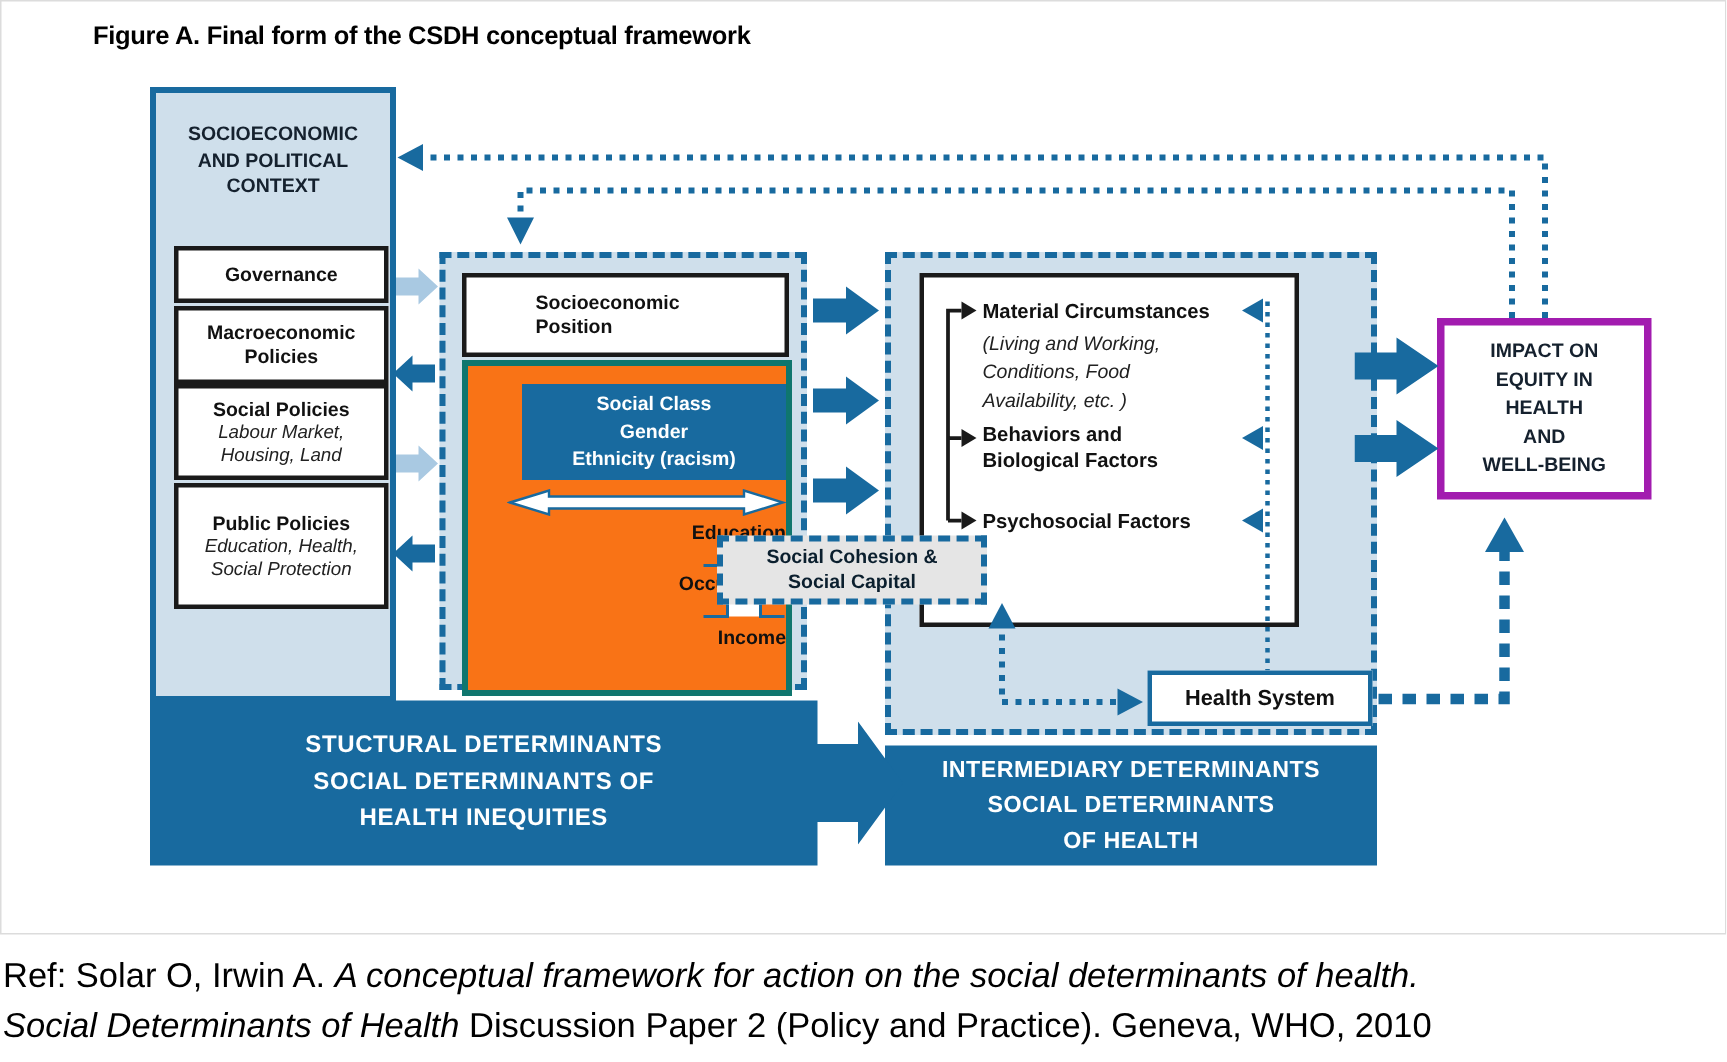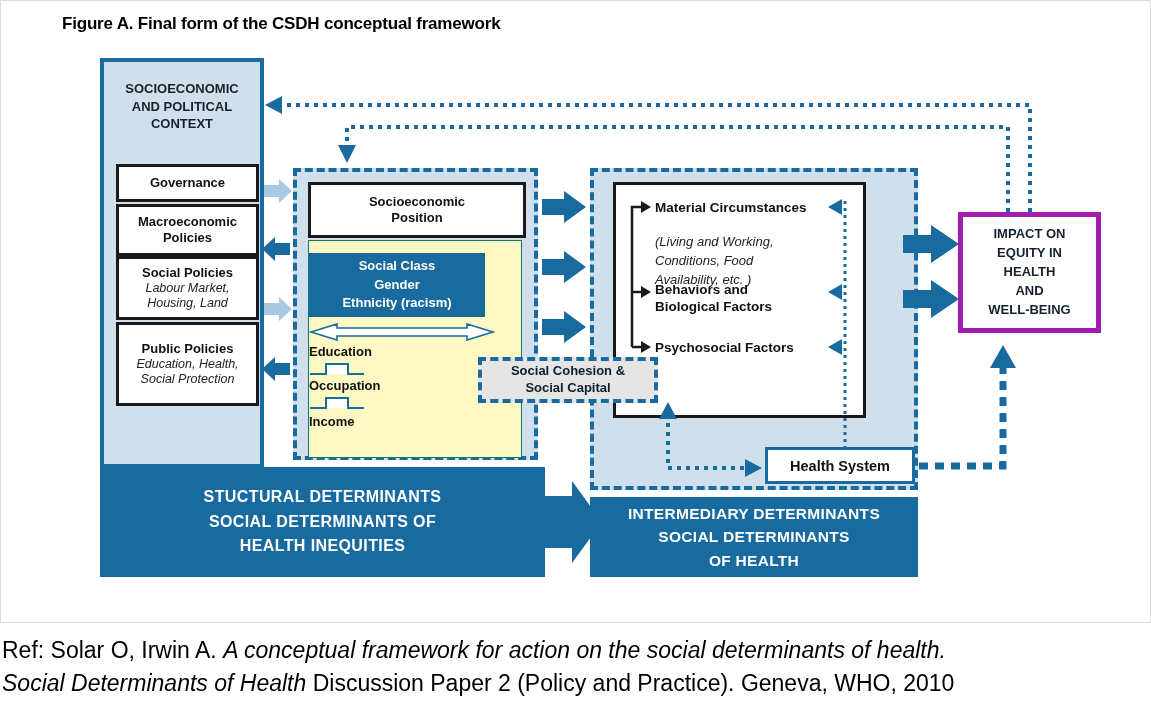--- a/index.html
+++ b/index.html
@@ -18,24 +18,24 @@
            display:flex;flex-direction:column;justify-content:center;align-items:center;
            text-align:center;}
   .ctx-box .t{font-weight:bold;font-size:13px;line-height:1.2;color:#111;}
   .ctx-box .s{font-style:italic;font-size:12.5px;line-height:1.2;color:#222;}
 
   
   .mid-panel{left:293px;top:168px;width:245px;height:292px;background:#cfdfeb;
              border:4px dashed #186a9f;z-index:2;}
   .sp-box{position:absolute;left:11px;top:10px;width:212px;height:50px;background:#fff;
           border:3px solid #1a1a1a;display:flex;align-items:center;justify-content:center;}
-  .sp-box span{display:block;width:120px;text-align:center;font-weight:bold;font-size:13px;
+  .sp-box span{display:block;width:120px;text-align:left;font-weight:bold;font-size:13px;
                line-height:1.25;color:#111;}
-  .mid-main{position:absolute;left:11px;top:68px;width:212px;height:216px;background:#fef9c3;
-            border:1px solid #0f766e;display:flex;flex-direction:column;align-items:flex-start;}
+  .mid-main{position:absolute;left:11px;top:68px;width:212px;height:216px;background:#f97316;
+            border:4px solid #0f766e;display:flex;flex-direction:column;align-items:flex-end;}
   .class-box{margin-top:12px;width:176px;height:64px;background:#186a9f;color:#fff;
              font-weight:bold;font-size:13px;line-height:1.45;text-align:center;
              display:flex;flex-direction:column;justify-content:center;}
   .ladder-label{font-weight:bold;font-size:13px;color:#111;}
 
   
   .cohesion{left:478px;top:357px;width:180px;height:46px;background:#e5e5e5;
             border:4px dashed #186a9f;z-index:7;display:flex;flex-direction:column;
             justify-content:center;text-align:center;font-weight:bold;font-size:13px;
             line-height:1.3;color:#0b1f2e;}
@@ -153,21 +153,21 @@
     </svg>
   <svg class="arr" style="left:542px;top:309px;" width="44" height="36">
       <polygon points="0,10 22,10 22,2 44,18 22,34 22,26 0,26" fill="#186a9f"></polygon>
     </svg>
 
   <div class="abs int-panel"></div>
   <div class="abs det-box"></div>
   <div class="abs det-text">
     <div class="det-item" style="top:0;">
       <span class="t">Material Circumstances</span>
-      <span class="s" style="margin-top:16px;">(Living and Working,</span>
+      <span class="s" style="margin-top:3px;">(Living and Working,</span>
       <span class="s">Conditions, Food</span>
       <span class="s">Availability, etc. )</span>
     </div>
     <div class="det-item" style="top:82px;">
       <span class="t">Behaviors and</span>
       <span class="t">Biological Factors</span>
     </div>
     <div class="det-item" style="top:140px;">
       <span class="t">Psychosocial Factors</span>
     </div>

